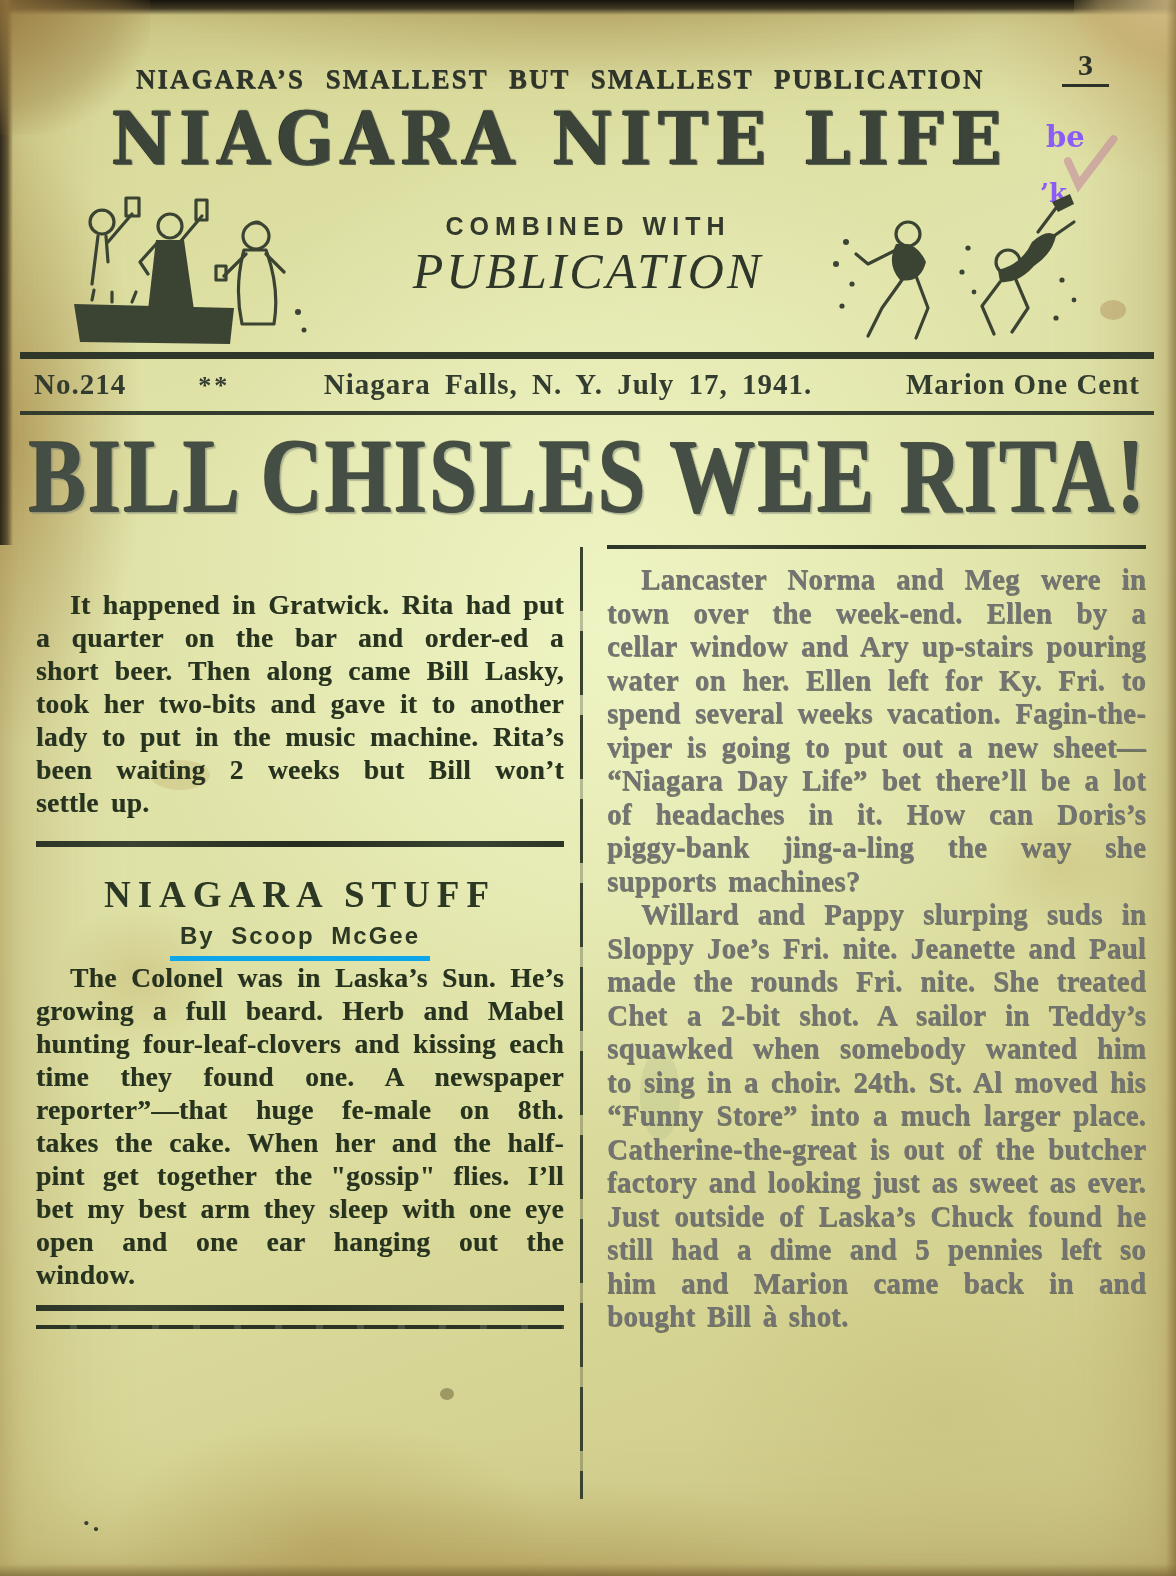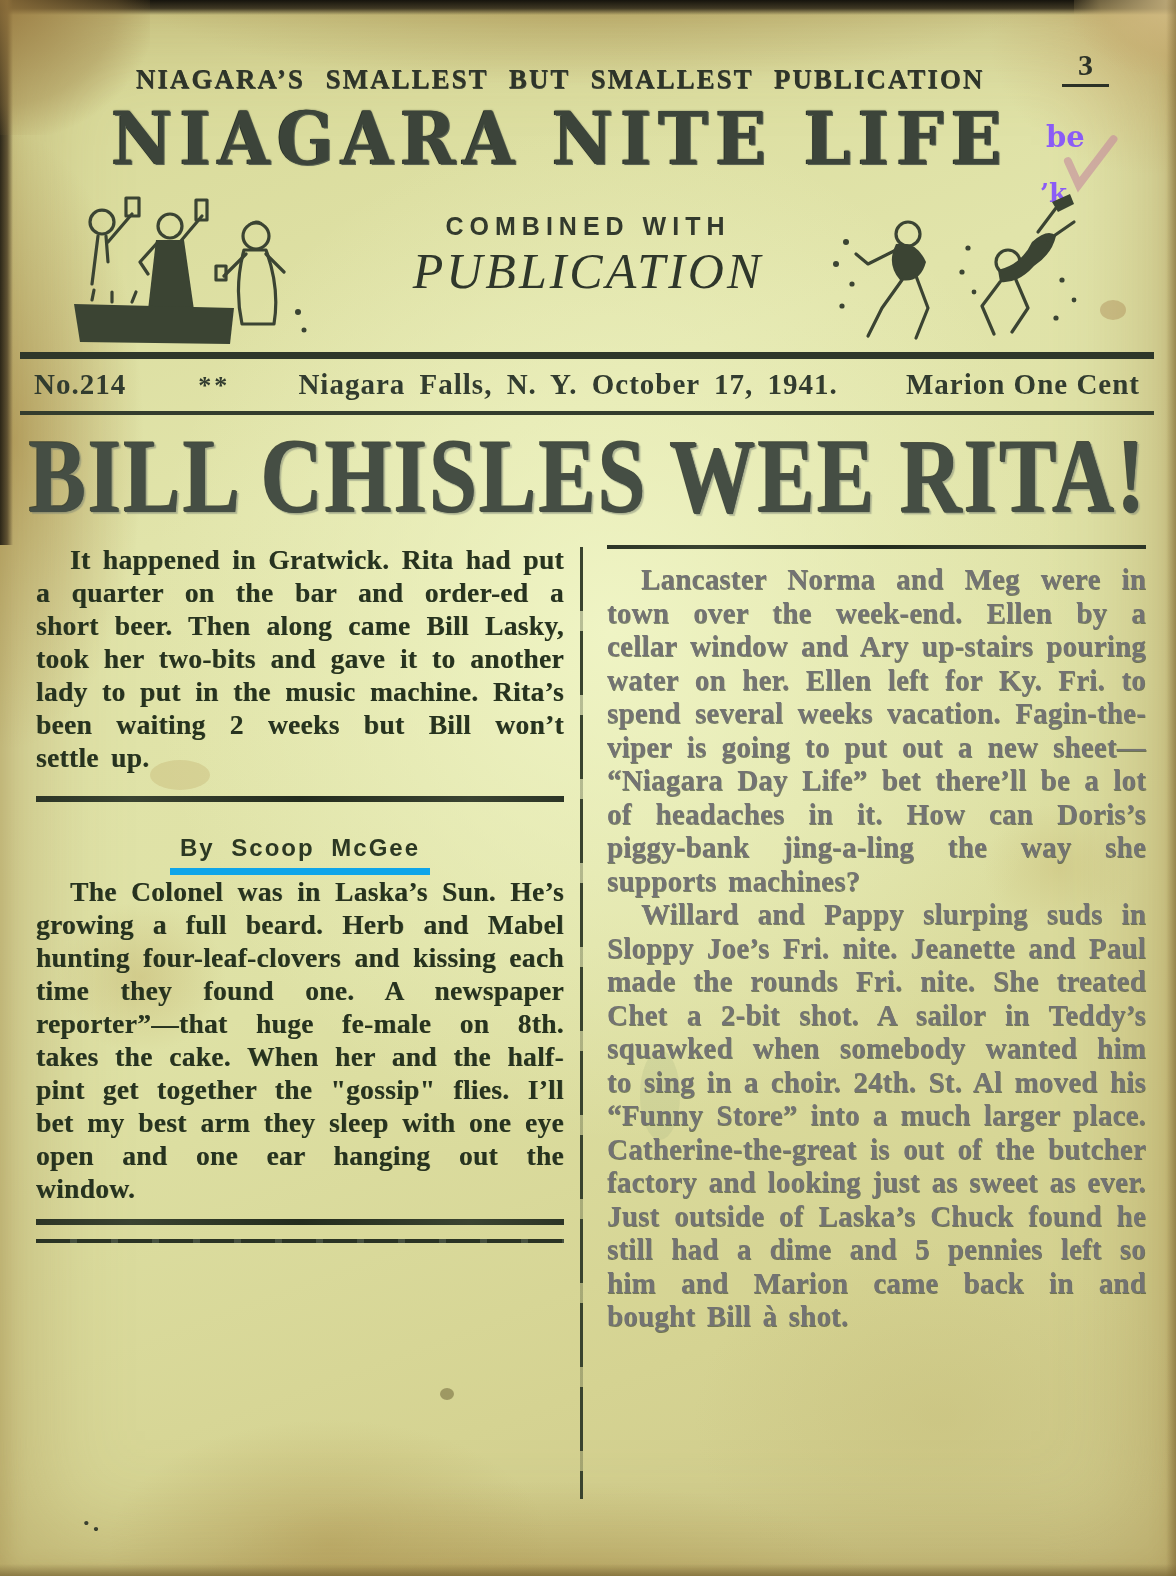--- a/index.html
+++ b/index.html
@@ -77,21 +77,21 @@
 
   
   .headline{position:absolute;top:416px;left:25px;width:1126px;text-align:center;
     font-family:"Liberation Serif",serif;font-weight:bold;font-size:86px;
     letter-spacing:2px;color:#454e44;white-space:nowrap;
     transform:scaleY(1.22);transform-origin:top center;
     text-shadow:0 0 1px #39423a,2px 1px 1px rgba(120,128,112,.45),-1px -1px 0 rgba(40,48,38,.8);}
 
   
   .cols{position:absolute;top:543px;left:36px;right:30px;display:flex;}
-  .col-left{width:528px;padding-right:16px;color:#27331f;}
+  .col-left{width:528px;padding-right:16px;color:#27331f;margin-top:45px;}
   .col-divider{width:3px;margin-top:4px;height:952px;
     background:repeating-linear-gradient(180deg,#39432e 0 64px,rgba(57,67,46,.3) 64px 84px);}
   .col-right{flex:1;padding-left:24px;color:#737373;}
 
   p.body{margin:0;text-align:justify;font-weight:600;}
   .col-left p.body{font-size:27.5px;line-height:33px;letter-spacing:.3px;word-spacing:5px;
     text-shadow:.4px .4px 0 rgba(39,51,31,.5);}
   .col-right p.body{font-size:29px;line-height:33.5px;font-weight:700;letter-spacing:.2px;
     word-spacing:4px;text-shadow:.5px .5px 0 rgba(31,43,26,.55);}
   .indent{text-indent:34px;}
@@ -99,21 +99,21 @@
   .rule{border:0;height:4px;margin:0;
     background:linear-gradient(90deg,#2c3526,#3a4331 18%,#232c1d 50%,#3a4331 82%,#2c3526);}
   .rule.thick{height:6px;}
   .rule.grainy{background:repeating-linear-gradient(90deg,#2a3324 0 34px,#475140 34px 41px);}
 
   .section-head{margin-top:26px;text-align:center;}
   .section-title{font-family:"Liberation Serif",serif;font-weight:600;font-size:37px;
     letter-spacing:7px;color:#2c3823;}
   .section-byline{margin-top:6px;display:inline-block;font-family:"Liberation Sans",sans-serif;
     font-weight:bold;font-size:24px;letter-spacing:2px;word-spacing:8px;color:#2c3823;
-    border-bottom:7px solid #0ea5e9;padding:0 10px 6px 10px;}
+    border-bottom:5px solid #0ea5e9;padding:0 10px 6px 10px;}
 
   .ad{margin:0;text-align:justify;font-weight:700;font-size:29px;line-height:37px;
     letter-spacing:.2px;word-spacing:5px;color:#243018;
     text-shadow:.4px .4px 0 rgba(36,48,24,.5);}
 
   .rule-sp1{margin-top:22px;}
   .rule-sp2{margin-top:14px;}
   .p-sp{margin-top:14px;}
   .ad-sp{margin-top:10px;}
   .right-toprule{margin-bottom:14px;margin-top:2px;}
@@ -193,31 +193,32 @@
     <circle class="inkfill" cx="150" cy="84" r="2.6"></circle>
   <circle class="inkfill" cx="162" cy="104" r="2.4"></circle>
     <circle class="inkfill" cx="250" cy="92" r="2.6"></circle>
   <circle class="inkfill" cx="262" cy="112" r="2.4"></circle>
     <circle class="inkfill" cx="244" cy="130" r="2.6"></circle>
 </svg>
 
 <div class="dateline">
   <span class="issue">No.214</span>
   <span class="stars">**</span>
-  <span class="placedate">Niagara Falls, N. Y.  October 17, 1941.</span>
+  <span class="placedate">Niagara Falls, N. Y.  July 17, 1941.</span>
   <span class="price">Marion One Cent</span>
 </div>
 
 <div class="headline">BILL CHISLES WEE RITA!</div>
 
 <div class="cols">
   <div class="col-left">
     <p class="body indent">It happened in Gratwick. Rita had put a quarter on the bar and order-ed a short beer. Then along came Bill Lasky, took her two-bits and gave it to another lady to put in the music machine. Rita’s been waiting 2 weeks but Bill won’t settle up.</p>
     <hr class="rule thick rule-sp1">
     <div class="section-head">
+      <div class="section-title">NIAGARA STUFF</div>
       <span class="section-byline">By Scoop McGee</span>
     </div>
     <p class="body indent p-sp">The Colonel was in Laska’s Sun. He’s growing a full beard. Herb and Mabel hunting four-leaf-clovers and kissing each time they found one. A newspaper reporter”—that huge fe-male on 8th. takes the cake. When her and the half-pint get together the "gossip" flies. I’ll bet my best arm they sleep with one eye open and one ear hanging out the window.</p>
     <hr class="rule thick rule-sp2">
     <hr class="rule grainy rule-sp2">
   </div>
   <div class="col-divider"></div>
   <div class="col-right">
     <hr class="rule right-toprule">
     <p class="body indent">Lancaster Norma and Meg were in town over the week-end.  Ellen by a cellar window and Ary up-stairs pouring water on her. Ellen left for Ky. Fri. to spend several weeks vacation.  Fagin-the-viper is going to put out a new sheet— “Niagara Day Life”  bet there’ll be a lot of headaches in it.  How can Doris’s piggy-bank jing-a-ling the way she supports machines?</p>

